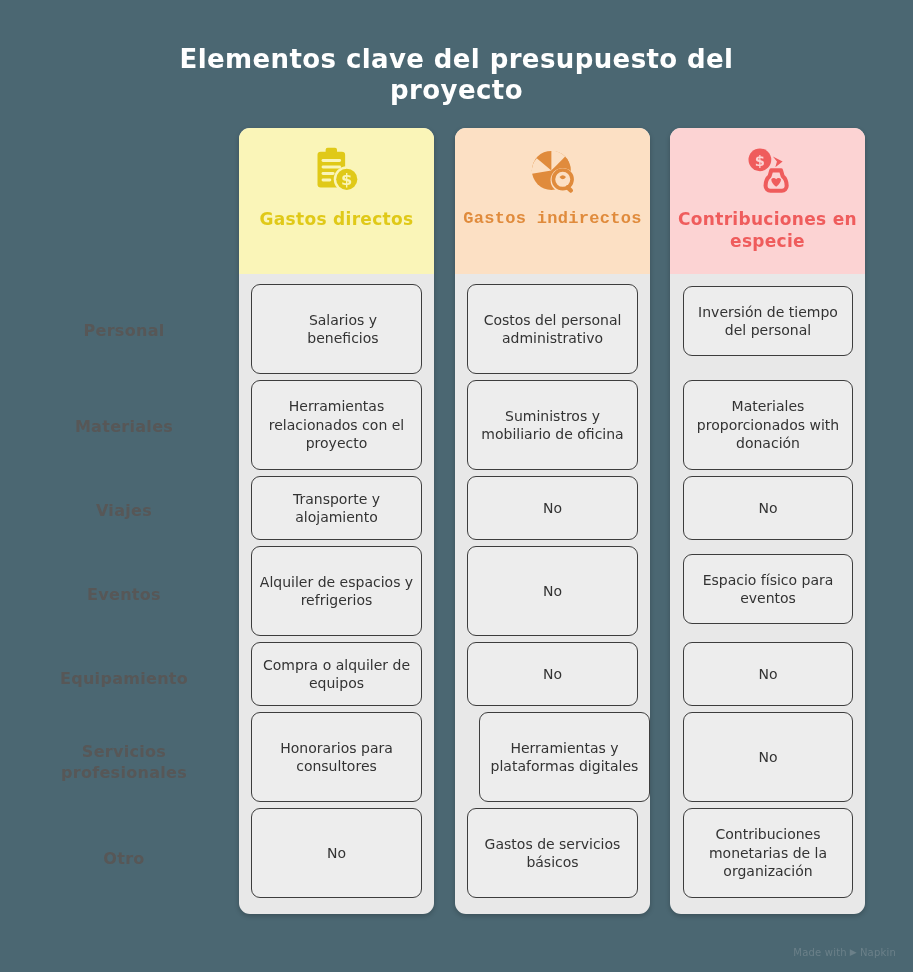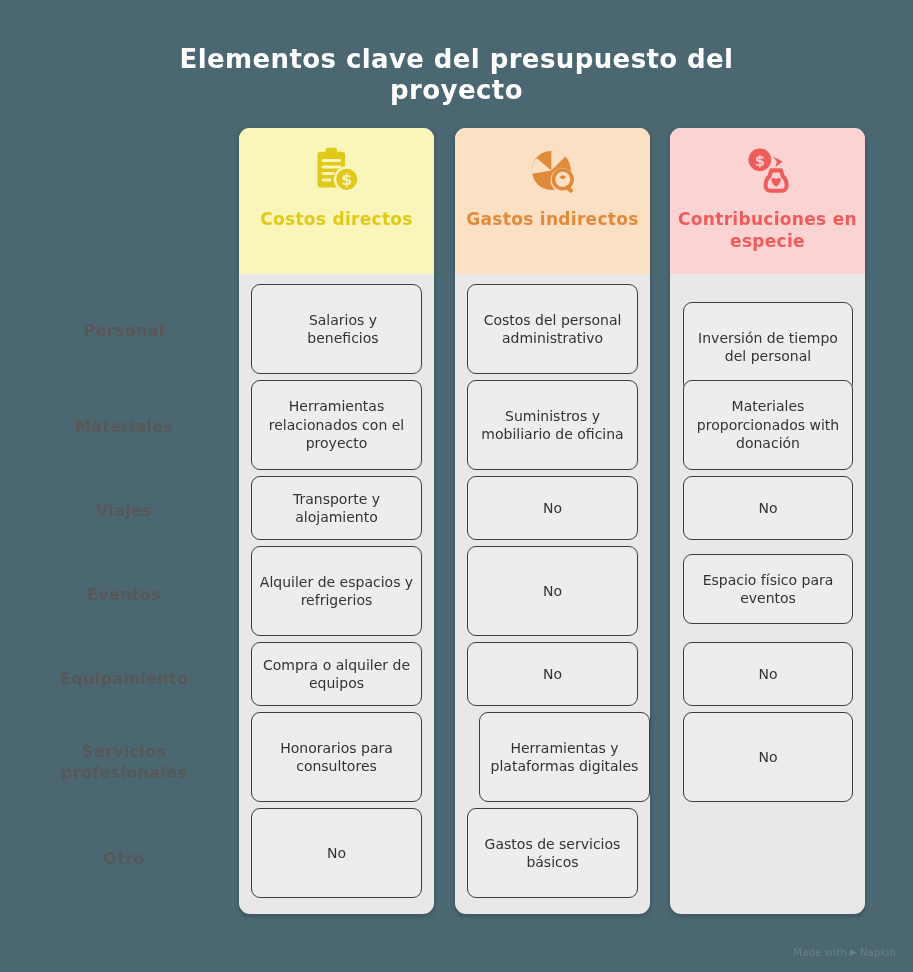--- a/index.html
+++ b/index.html
@@ -106,21 +106,21 @@
 
   .col-title {
     font-size: 17px;
     font-weight: bold;
     line-height: 22px;
     text-align: center;
     letter-spacing: 0.3px;
     padding: 0 8px;
   }
   .col-1 .col-title { color: #e0c918; }
-  .col-2 .col-title { color: #e08b3c; }
+  .col-2 .col-title { color: #e08b3c; font-family: Liberation Mono, monospace; }
   .col-3 .col-title { color: #ef5c5c; }
 
   .cells {
     position: absolute;
     left: 0;
     top: 146px;
     width: 195px;
     height: 640px;
   }
 
@@ -182,21 +182,21 @@
           <rect x="8" y="7" width="34" height="44" rx="4" fill="#e0c918"></rect>
           <rect x="18" y="2" width="14" height="9" rx="2.5" fill="#e0c918"></rect>
           <rect x="13" y="16" width="24" height="3.6" rx="1.8" fill="#faf5b8"></rect>
           <rect x="13" y="24" width="24" height="3.6" rx="1.8" fill="#faf5b8"></rect>
           <rect x="13" y="32" width="16" height="3.6" rx="1.8" fill="#faf5b8"></rect>
           <rect x="13" y="40" width="12" height="3.6" rx="1.8" fill="#faf5b8"></rect>
           <circle cx="44" cy="41" r="16" fill="#faf5b8"></circle>
           <circle cx="44" cy="41" r="13" fill="#e0c918"></circle>
           <text x="44" y="48.5" font-family="DejaVu Sans, sans-serif" font-size="20" font-weight="bold" fill="#faf5b8" text-anchor="middle">$</text>
         </svg>
-        <div class="col-title">Costos directos</div>
+        <div class="col-title">Gastos directos</div>
       </div>
       <div class="cells">
         <div class="cell" style="top:10px;height:90px;padding-left:20px;">Salarios y beneficios</div>
         <div class="cell" style="top:106px;height:90px;">Herramientas relacionados con el proyecto</div>
         <div class="cell" style="top:202px;height:64px;">Transporte y alojamiento</div>
         <div class="cell" style="top:272px;height:90px;">Alquiler de espacios y refrigerios</div>
         <div class="cell" style="top:368px;height:64px;">Compra o alquiler de equipos</div>
         <div class="cell" style="top:438px;height:90px;">Honorarios para consultores</div>
         <div class="cell" style="top:534px;height:90px;">No</div>
       </div>
@@ -232,26 +232,27 @@
         <svg class="col-icon" viewBox="0 0 64 64">
           <circle cx="22" cy="17" r="14" fill="#ef5c5c"></circle>
           <text x="22" y="24.5" font-family="DejaVu Sans, sans-serif" font-size="18" font-weight="bold" fill="#fcd3d3" text-anchor="middle">$</text>
           <path d="M38 13 L50 19 L41 26 L43 19 Z" fill="#ef5c5c"></path>
           <path d="M36 30 L34 37 q-5 4 -5 12 a6 6 0 0 0 6 6 h14 a6 6 0 0 0 6 -6 q0 -8 -5 -12 l-2 -7 Z" fill="none" stroke="#ef5c5c" stroke-width="5" stroke-linejoin="round"></path>
           <path d="M42 41 a3.6 3.6 0 0 1 6 0 a3.6 3.6 0 0 1 6 0 q0 5 -6 9 q-6 -4 -6 -9 Z" fill="#ef5c5c" transform="translate(-6,0)"></path>
         </svg>
         <div class="col-title">Contribuciones en especie</div>
       </div>
       <div class="cells">
-        <div class="cell" style="top:28px;height:90px;text-align:center;">Inversión de tiempo del personal</div>
+        <div class="cell" style="top:12px;height:70px;text-align:center;">Inversión de tiempo del personal</div>
         <div class="cell" style="top:106px;height:90px;">Materiales proporcionados with donación</div>
         <div class="cell" style="top:202px;height:64px;">No</div>
         <div class="cell" style="top:280px;height:70px;">Espacio físico para eventos</div>
         <div class="cell" style="top:368px;height:64px;">No</div>
         <div class="cell" style="top:438px;height:90px;">No</div>
+        <div class="cell" style="top:534px;height:90px;">Contribuciones monetarias de la organización</div>
       </div>
     </div>
 
   </div>
 
   <div class="watermark">
     <span>Made with</span>
     <span class="wm-glyph">▶</span>
     <span>Napkin</span>
   </div>

